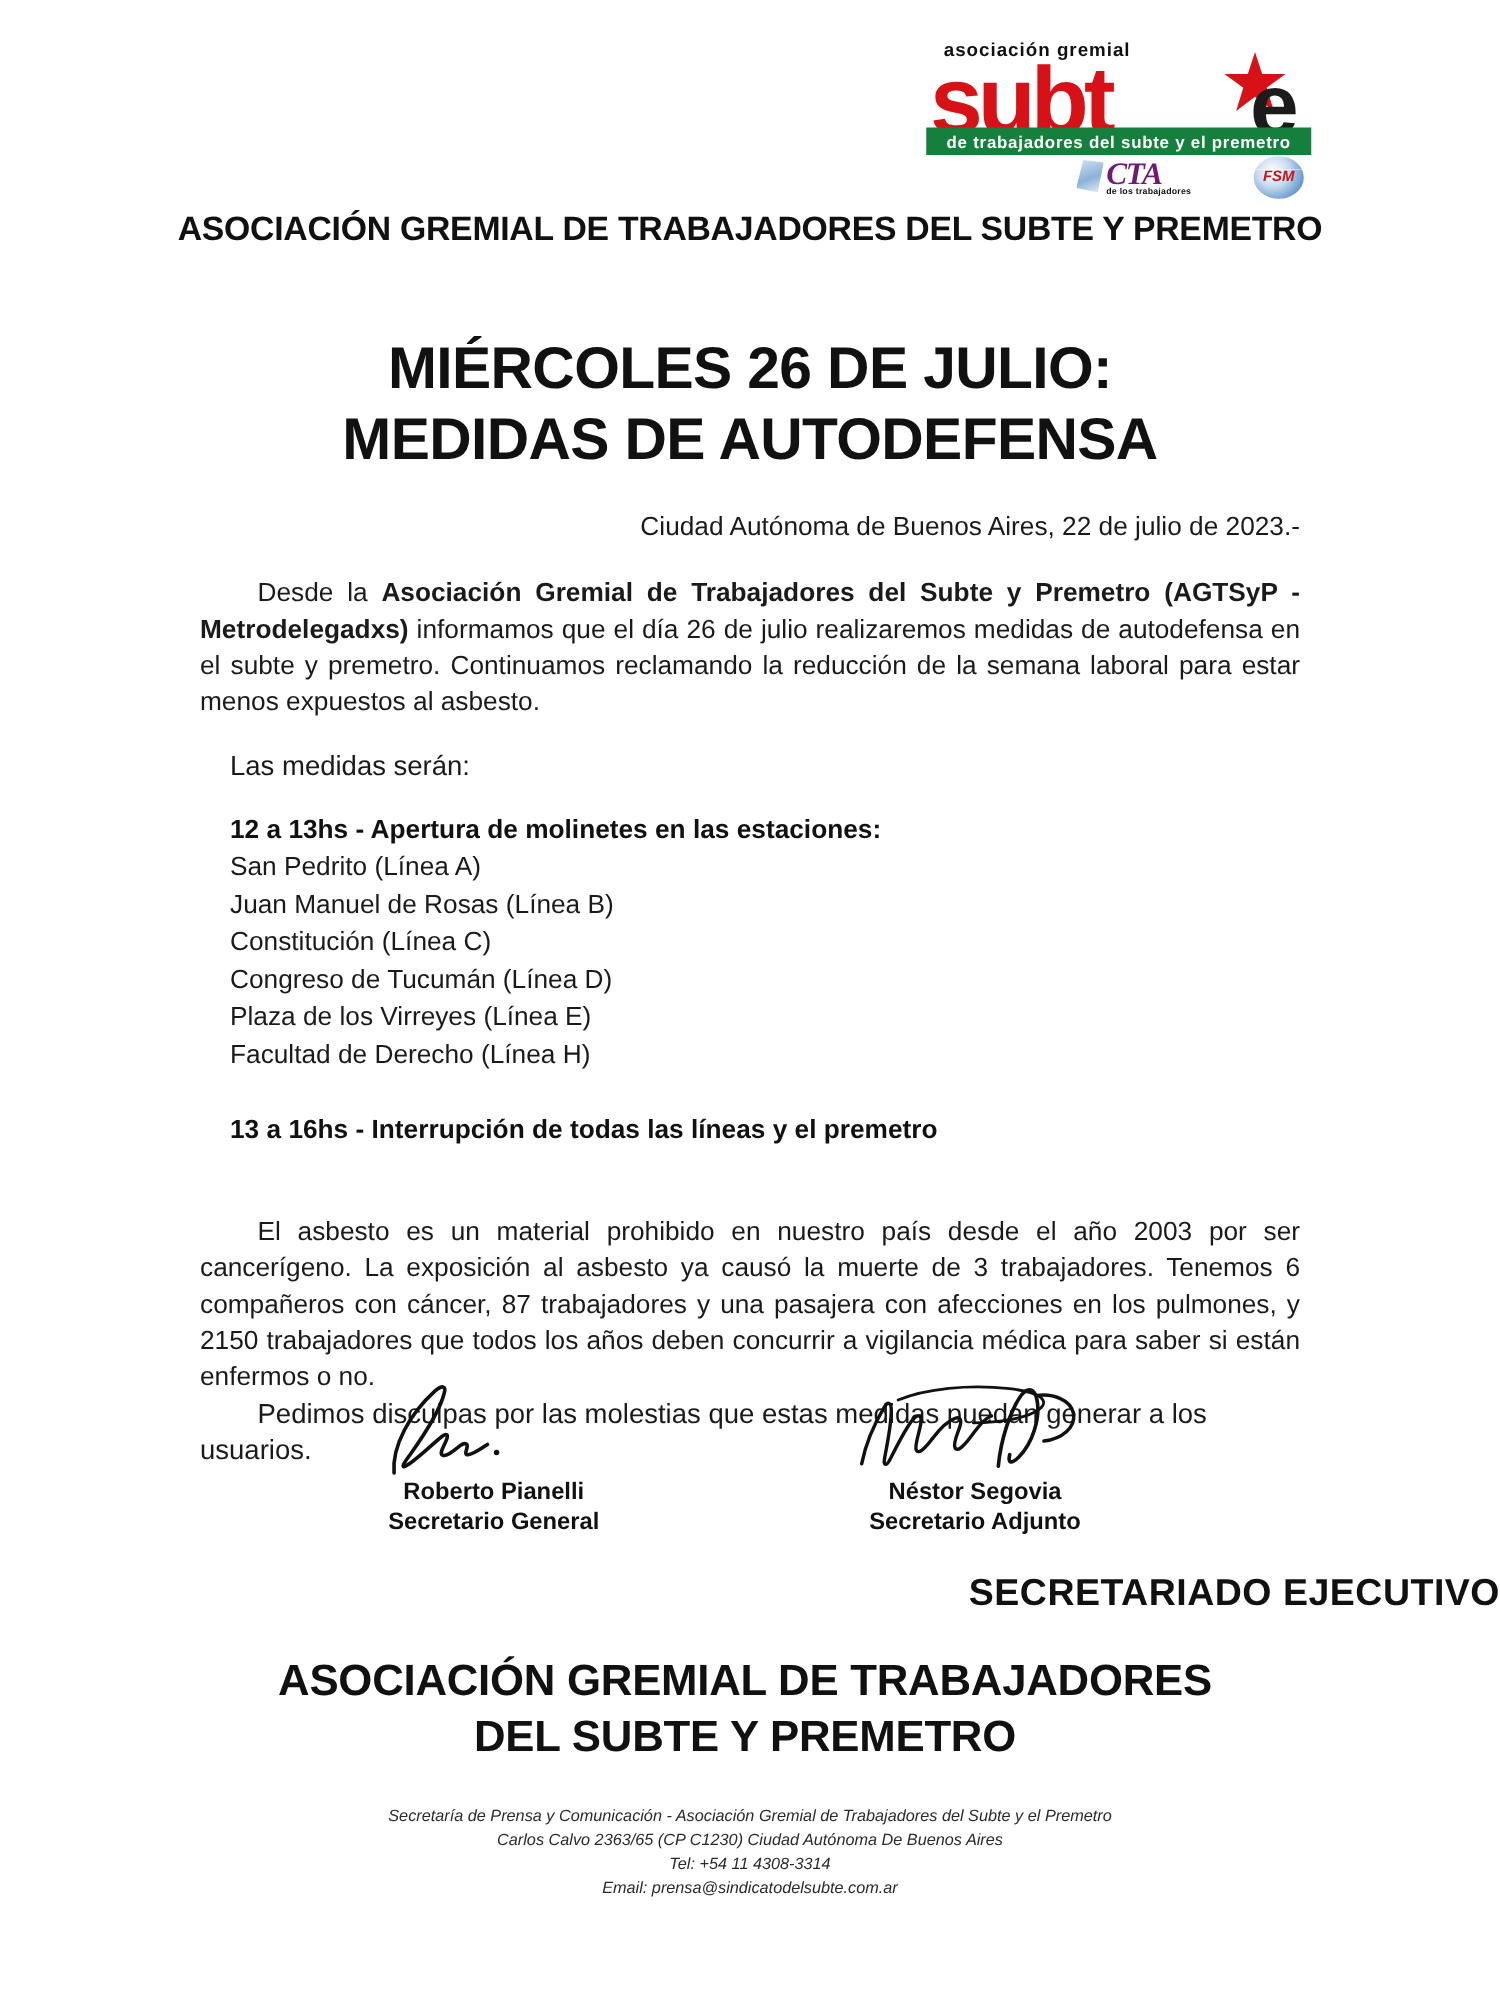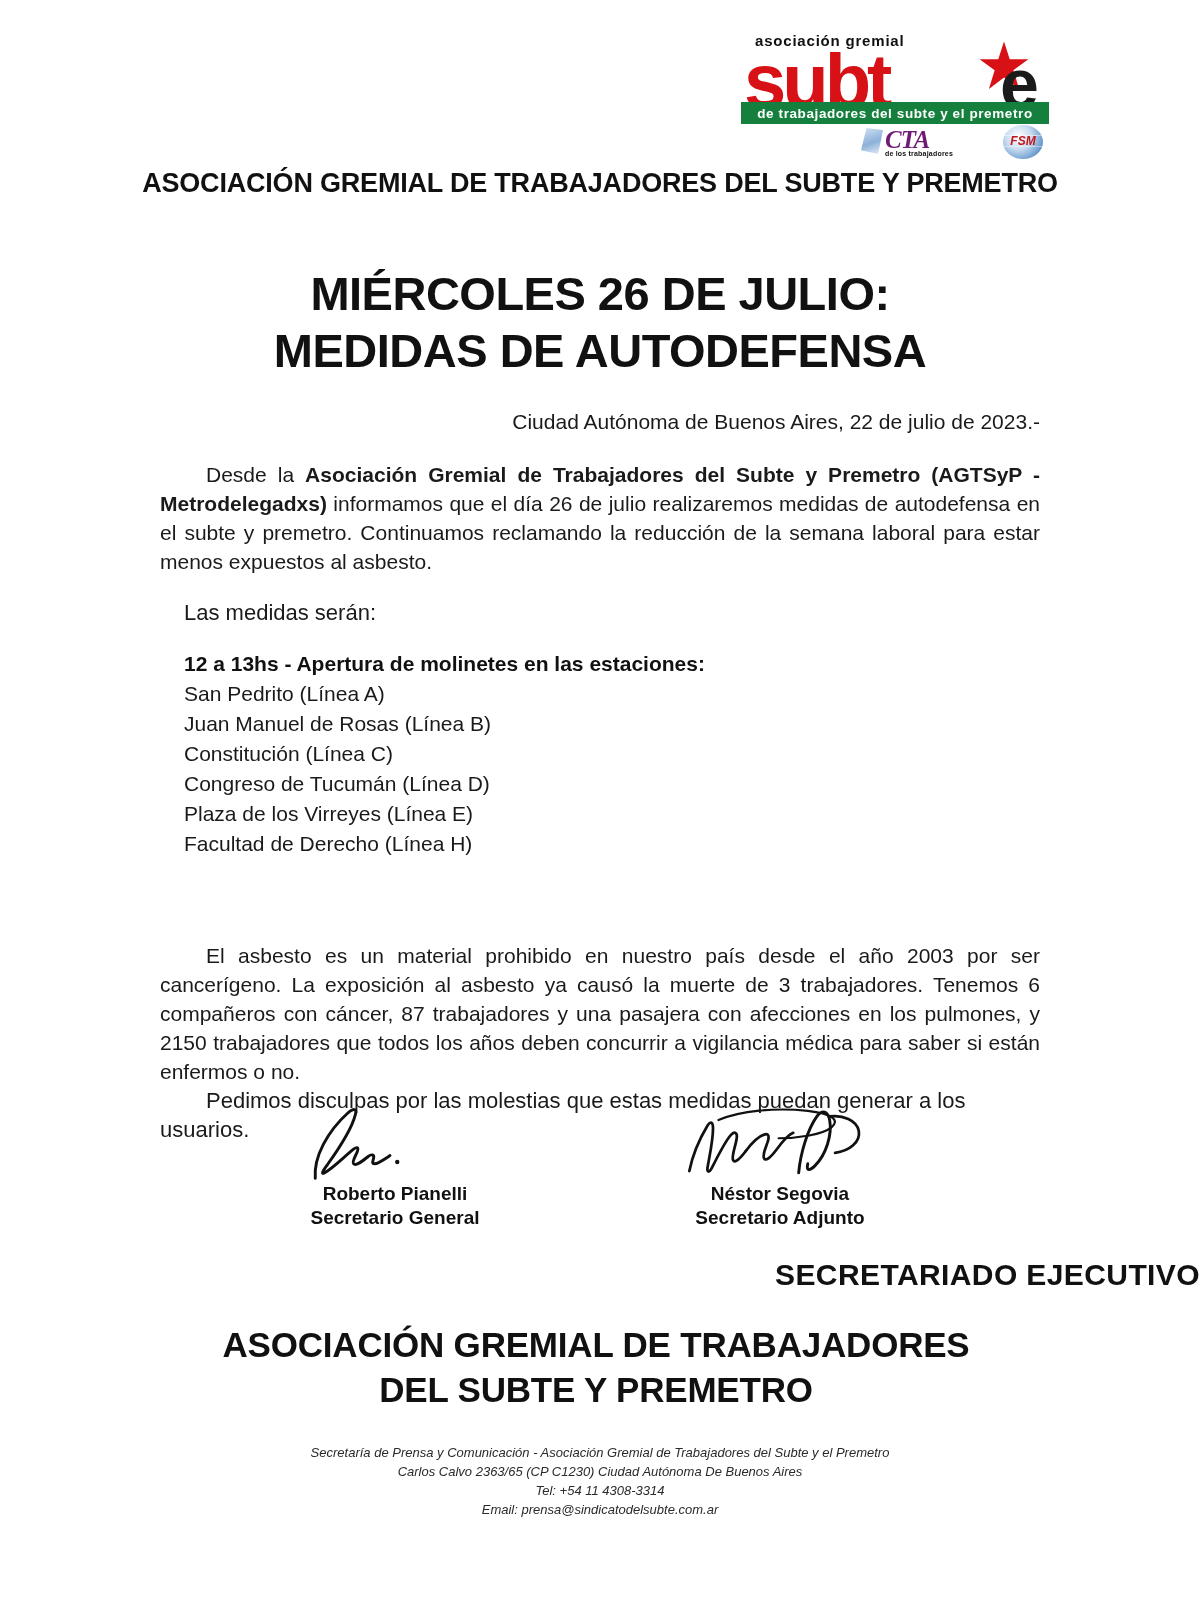--- a/index.html
+++ b/index.html
@@ -366,20 +366,21 @@
     <p class="measure-head">12 a 13hs - Apertura de molinetes en las estaciones:</p>
     <p class="station">San Pedrito (Línea A)</p>
     <p class="station">Juan Manuel de Rosas (Línea B)</p>
     <p class="station">Constitución (Línea C)</p>
     <p class="station">Congreso de Tucumán (Línea D)</p>
     <p class="station">Plaza de los Virreyes (Línea E)</p>
     <p class="station">Facultad de Derecho (Línea H)</p>
 
     <div class="spacer-28"></div>
 
+    <p class="measure-head">13 a 16hs - Interrupción de todas las líneas y el premetro</p>
 
     <div class="spacer-28"></div>
     <div class="spacer-20"></div>
 
     <p class="para indent">El asbesto es un material prohibido en nuestro país desde el año 2003 por ser cancerígeno. La exposición al asbesto ya causó la muerte de 3 trabajadores. Tenemos 6 compañeros con cáncer, 87 trabajadores y una pasajera con afecciones en los pulmones, y 2150 trabajadores que todos los años deben concurrir a vigilancia médica para saber si están enfermos o no.</p>
 
     <p class="plain-line" style="text-indent:46px">Pedimos disculpas por las molestias que estas medidas puedan generar a los usuarios.</p>
   </div>
 
   <div class="sig-area">

